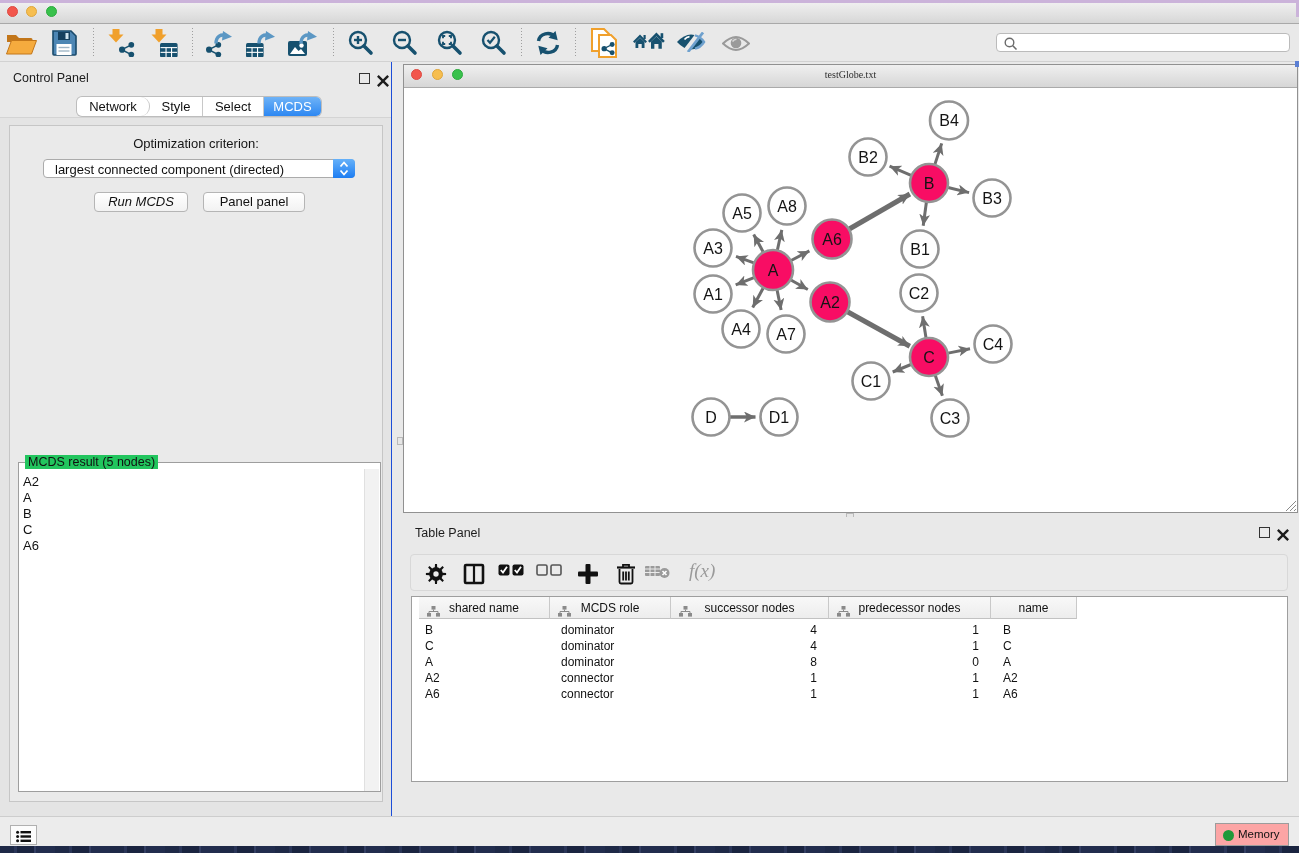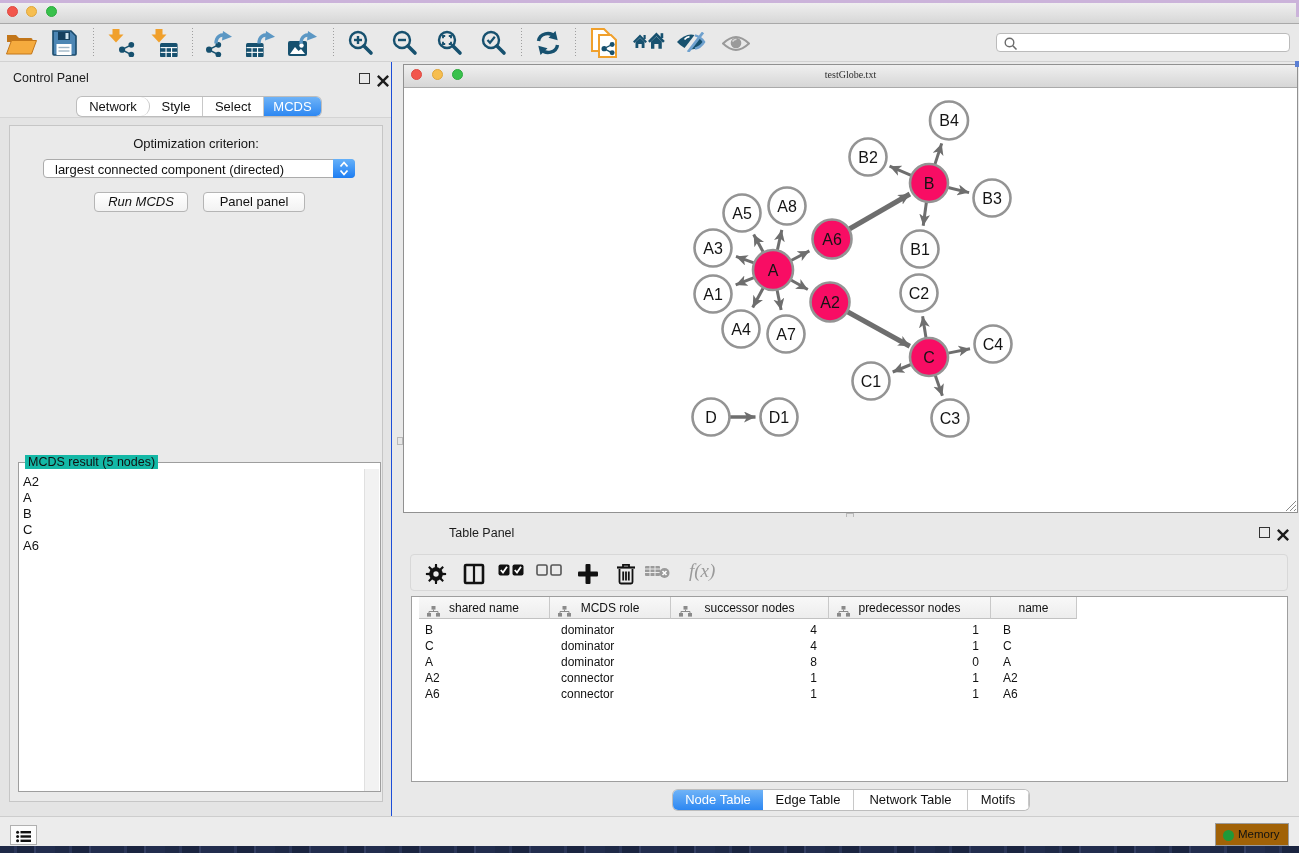--- a/index.html
+++ b/index.html
@@ -29,48 +29,48 @@
 #cpinner{position:absolute;left:9px;top:63px;width:374px;height:677px;background:#eaeaea;border:1px solid #c6c6c6;}
 
 #optlabel{position:absolute;text-align:center;font-size:13px;color:#141414;}
 #dropdown{position:absolute;left:33px;top:33px;width:312px;height:19px;background:#fff;border:1px solid #ababab;border-radius:4px;}
 #dropdown .dtext{position:absolute;left:11px;top:1.5px;font-size:13px;color:#111;}
 #dropdown .spin{position:absolute;right:-1px;top:-1px;width:22px;height:19px;border-radius:0 4px 4px 0;background:linear-gradient(#66b1f9,#1d7df2);}
 #dropdown .spin svg{position:absolute;left:5px;top:2px;}
 .btn{position:absolute;height:20px;background:linear-gradient(#ffffff,#f2f2f2);border:1px solid #b5b5b5;border-radius:4px;font-size:13px;color:#111;text-align:center;line-height:18px;}
 
 #grpbox{position:absolute;left:8px;top:336px;width:363px;height:330px;border:1px solid #9e9e9e;background:#fff;}
-#grpbox .glabel{position:absolute;left:6px;top:-8px;background:#14b8a6;padding:0 3px;font-size:12.5px;color:#111;}
+#grpbox .glabel{position:absolute;left:6px;top:-8px;background:#22c55e;padding:0 3px;font-size:12.5px;color:#111;}
 #grpbox .scroll{position:absolute;right:1px;top:6px;width:15px;height:322px;background:#f2f2f2;border-left:1px solid #e0e0e0;}
 #grpbox .li{position:absolute;left:4px;font-size:13px;color:#111;}
 
 #netwin{left:403px;top:64px;width:895px;height:449px;background:#fff;border:1px solid #919191;}
 #netbar{position:absolute;left:0;top:0;width:893px;height:23px;background:linear-gradient(#f0f0f0,#d6d6d6);border-bottom:1px solid #aaa;}
 #netbar .t1{left:6.5px;background:#f2564c;border:1px solid #dd4b43;}
 #netbar .t2{left:27.5px;background:#f6be50;border:1px solid #dfa63c;}
 #netbar .t3{left:47.5px;background:#39c14c;border:1px solid #2daa3f;}
 #netbar .tl{top:4px;}
 #netbar .ttl{position:absolute;top:4px;left:0;width:100%;text-align:center;font-size:10px;color:#2e2e2e;font-family:Liberation Serif, serif;}
 #graph{position:absolute;left:1px;top:24px;}
 #grip{position:absolute;right:0;bottom:0;width:13px;height:13px;}
 .knob{position:absolute;background:#e6e6e6;border:1px solid #b9b9b9;}
 
 #tpanel{left:402px;top:517px;width:897px;height:299px;background:#e9e9e9;}
-#tpanel .ptitle{position:absolute;left:13px;top:9px;font-size:12.5px;color:#1c1c1c;margin-left:34px;}
+#tpanel .ptitle{position:absolute;left:13px;top:9px;font-size:12.5px;color:#1c1c1c;}
 #ttoolbar{position:absolute;left:8px;top:37px;width:878px;height:37px;background:#ebebeb;border:1px solid #d8d8d8;border-radius:4px;}
 #tablebox{position:absolute;left:9px;top:79px;width:877px;height:186px;background:#fff;border:1px solid #9e9e9e;}
 .th{position:absolute;top:0;height:22px;background:linear-gradient(#f8f8f8,#ededed);border-right:1px solid #c9c9c9;border-bottom:1px solid #c2c2c2;font-size:12px;color:#111;text-align:center;line-height:22px;}
 .td{position:absolute;height:16px;font-size:12px;color:#111;line-height:16px;}
 #btabs{position:absolute;left:271px;top:273px;height:20px;display:flex;border-radius:5px;box-shadow:0 0 0 1px #bdbdbd;overflow:hidden;background:#fff;}
 #btabs .tab{height:20px;line-height:20px;font-size:13px;color:#111;text-align:center;background:#fff;border-right:1px solid #c8c8c8;}
 #btabs .tab.sel{background:linear-gradient(#6fb3f7,#2c87f2);color:#fff;border-right:none;}
 
 #statusbar{left:0;top:816px;width:1299px;height:30px;background:#ececec;border-top:1px solid #cdcdcd;}
 #listbtn{position:absolute;left:10px;top:8px;width:27px;height:20px;background:#fcfcfc;border:1px solid #b0b0b0;}
-#membtn{position:absolute;left:1215px;top:6px;width:74px;height:23px;background:#a16207;border:1px solid #9c9c9c;font-size:11.5px;color:#111;}
+#membtn{position:absolute;left:1215px;top:6px;width:74px;height:23px;background:#fca5a5;border:1px solid #9c9c9c;font-size:11.5px;color:#111;}
 #membtn .dot{position:absolute;left:7px;top:6px;width:11px;height:11px;border-radius:50%;background:#1f9939;}
 #membtn .mt{position:absolute;left:22px;top:4px;}
 #wallpaper-bot{left:0;top:846px;width:1299px;height:7px;background:repeating-linear-gradient(90deg,#1e2947 0 14px,#2a3558 14px 17px,#1a2440 17px 34px,#343f63 34px 36px,#222d4e 36px 55px);}
 </style></head>
 <body>
 <div id="wallpaper-top" class="abs"></div>
 <div id="titlebar" class="abs">
     <div class="tl t1"></div>
     <div class="tl t2"></div>
     <div class="tl t3"></div>
@@ -485,26 +485,20 @@
       <div class="td" style="left:149px;top:73px;">connector</div>
       <div class="td" style="left:259px;top:73px;width:146px;text-align:right;">1</div>
       <div class="td" style="left:417px;top:73px;width:150px;text-align:right;">1</div>
       <div class="td" style="left:591px;top:73px;">A2</div>
       <div class="td" style="left:13px;top:89px;">A6</div>
       <div class="td" style="left:149px;top:89px;">connector</div>
       <div class="td" style="left:259px;top:89px;width:146px;text-align:right;">1</div>
       <div class="td" style="left:417px;top:89px;width:150px;text-align:right;">1</div>
       <div class="td" style="left:591px;top:89px;">A6</div>
     </div>
-<div id="btabs">
-      <div class="tab sel" style="width:90px;">Node Table</div>
-      <div class="tab" style="width:91px;">Edge Table</div>
-      <div class="tab" style="width:114px;">Network Table</div>
-      <div class="tab" style="width:61px;">Motifs</div>
-    </div>
 </div>
 <div id="statusbar" class="abs">
 <div id="listbtn">
       <div style="position:absolute;left:5px;top:3px;"><svg width="15" height="13" viewBox="0 0 15 13">
           <g fill="#111">
             <circle cx="1.6" cy="2.2" r="1.5"></circle>
             <circle cx="1.6" cy="6.5" r="1.5"></circle>
             <circle cx="1.6" cy="10.8" r="1.5"></circle>
             <rect x="4.5" y="1" width="10.5" height="2.4"></rect>
             <rect x="4.5" y="5.3" width="10.5" height="2.4"></rect>

